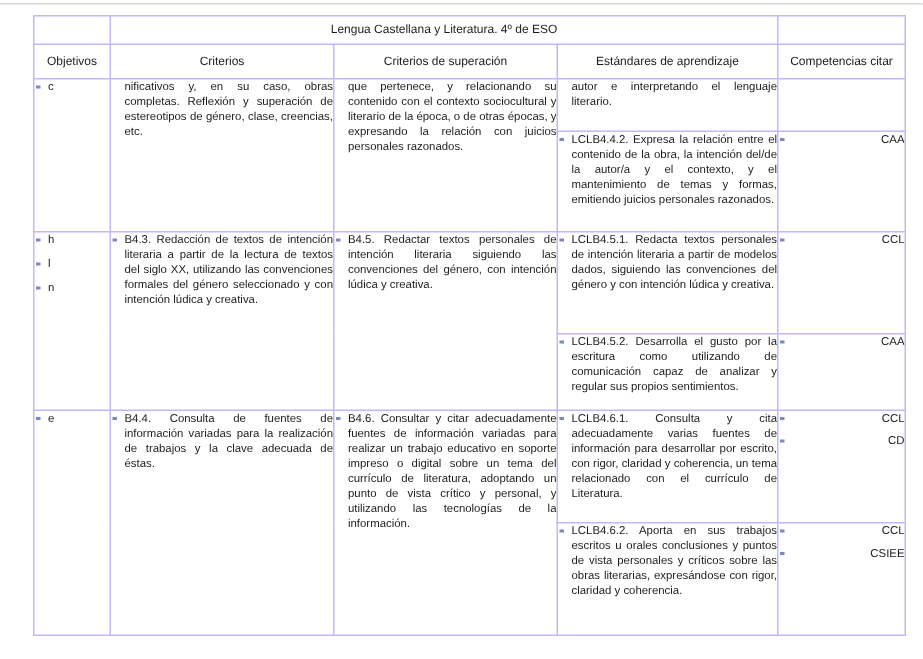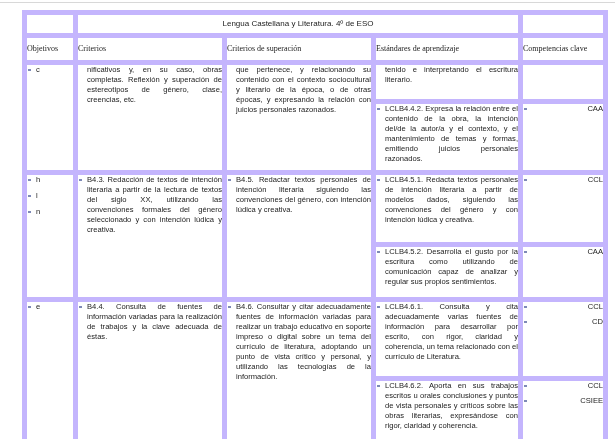--- a/index.html
+++ b/index.html
@@ -10,30 +10,30 @@
   }
   .top-rule {
     position:absolute; top:2px; left:0; width:615px; height:1px;
     background:#d8d8d8;
   }
   table.curriculum {
     position:absolute; left:22px; top:10px; width:581px;
     border-collapse:collapse; table-layout:fixed;
   }
   table.curriculum td, table.curriculum th {
-    border:5px solid #c4b5fd; vertical-align:top; padding:0;
+    border:1px solid #c4b5fd; vertical-align:top; padding:0;
     font-weight:normal; overflow:hidden;
   }
   tr.title-row td {
     height:18px; vertical-align:middle; text-align:center;
     font-size:8px; line-height:10px;
   }
   tr.head-row th {
-    height:22px; vertical-align:middle; text-align:left;
-    font-size:8px; line-height:10px;font-family:Liberation Serif, serif;
+    height:22px; vertical-align:middle; text-align:center;
+    font-size:8px; line-height:10px;
   }
   td.cell { padding:3px 6px 3px 6px; font-size:7.6px; line-height:10px; }
   .item { position:relative; padding-left:9px; text-align:justify; margin:0 0 6px 0; }
   .item:last-child { margin-bottom:0; }
   .bullet {
     position:absolute; left:1px; top:4px; width:3px; height:2px;
     background:#7d89b6;
   }
   .cont { margin:0; padding-left:9px; text-align:justify; }
   td.obj-cell .item, td.comp-cell .item { text-align:left; }
@@ -58,38 +58,38 @@
     <td></td>
     <td colspan="3">Lengua Castellana y Literatura. 4º de ESO</td>
     <td></td>
   </tr>
 
   <tr class="head-row">
     <th>Objetivos</th>
     <th>Criterios</th>
     <th>Criterios de superación</th>
     <th>Estándares de aprendizaje</th>
-    <th>Competencias clave</th>
+    <th>Competencias citar</th>
   </tr>
 
   <tr>
     <td class="cell obj-cell" rowspan="2">
       <div class="item">
         <span class="bullet"></span>
         <span>c</span>
       </div>
     </td>
     <td class="cell" rowspan="2">
       <p class="cont">nificativos y, en su caso, obras completas. Reflexión y superación de estereotipos de género, clase, creencias, etc.</p>
     </td>
     <td class="cell" rowspan="2">
       <p class="cont">que pertenece, y relacionando su contenido con el contexto sociocultural y literario de la época, o de otras épocas, y expresando la relación con juicios personales razonados.</p>
     </td>
     <td class="cell" style="height:34px">
-      <p class="cont">tenido e interpretando el escritura literario.</p>
+      <p class="cont">autor e interpretando el lenguaje literario.</p>
     </td>
     <td class="cell comp-cell"></td>
   </tr>
   <tr>
     <td class="cell" style="height:66px">
       <div class="item">
         <span class="bullet"></span>
         <span>LCLB4.4.2. Expresa la relación entre el contenido de la obra, la intención del/de la autor/a y el contexto, y el mantenimiento de temas y formas, emitiendo juicios personales razonados.</span>
       </div>
     </td>

